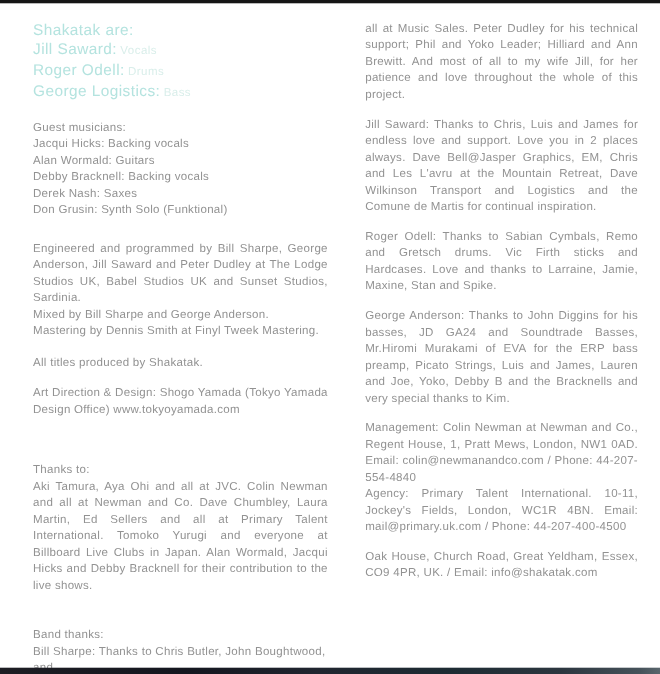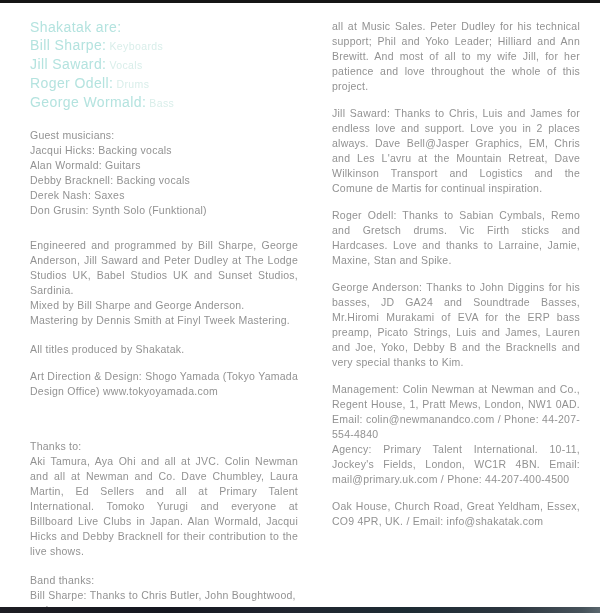--- a/index.html
+++ b/index.html
@@ -52,45 +52,42 @@
     font-size: 10.5px;
     line-height: 15px;
     letter-spacing: 0.25px;
   }
   .j { text-align: justify; }
   .wide { letter-spacing: 1.1px; }
   .guest-block { margin-bottom: 16px; }
   .prod-block { margin-bottom: 14px; margin-top: 20px; }
   .produced-line { margin-bottom: 12px; }
   .art-block { margin-bottom: 40px; }
-  .thanks-block { margin-bottom: 14px; }
+  .thanks-block { margin-bottom: 30px; }
   .rp { margin-bottom: 12px; }
 </style>
 </head>
 <body>
 
 <div class="top-bar"></div>
 
 <div class="columns">
 
   <div class="col-left">
 
     <div class="band-block">
       <div class="band-line band-title">Shakatak are:</div>
       <div class="band-line">
-        <span class="band-name">Bill Sharpe:</span><span class="band-role">Keyboards</span>
-      </div>
-      <div class="band-line">
         <span class="band-name">Jill Saward:</span><span class="band-role">Vocals</span>
       </div>
       <div class="band-line">
         <span class="band-name">Roger Odell:</span><span class="band-role">Drums</span>
       </div>
       <div class="band-line">
-        <span class="band-name">George Wormald:</span><span class="band-role">Bass</span>
+        <span class="band-name">George Logistics:</span><span class="band-role">Bass</span>
       </div>
     </div>
 
     <div class="guest-block txt">
       <div>Guest musicians:</div>
       <div>Jacqui Hicks: Backing vocals</div>
       <div>Alan Wormald: Guitars</div>
       <div>Debby Bracknell: Backing vocals</div>
       <div>Derek Nash: Saxes</div>
       <div>Don Grusin: Synth Solo (Funktional)</div>

